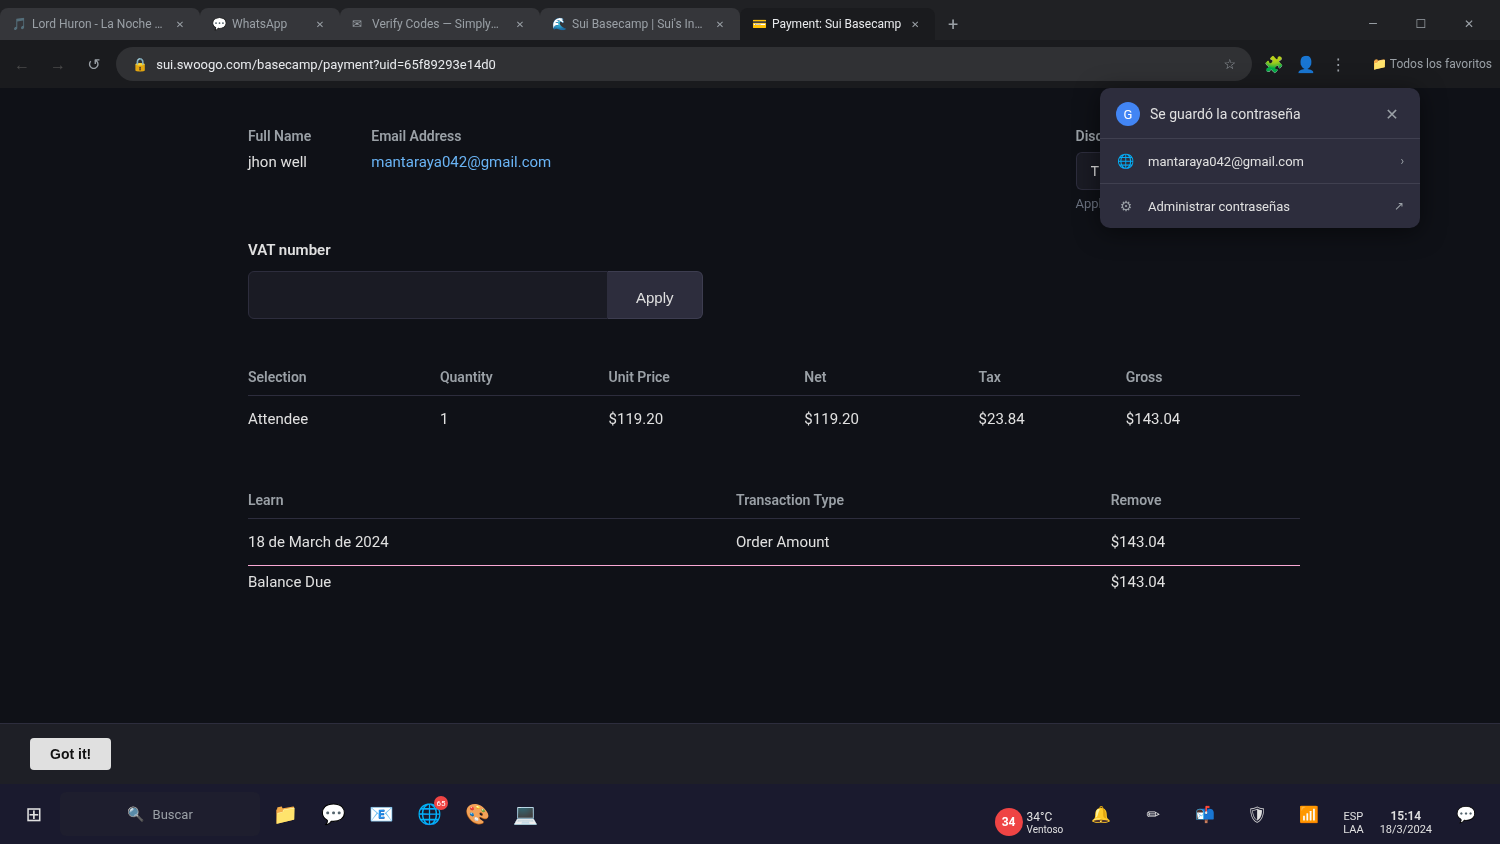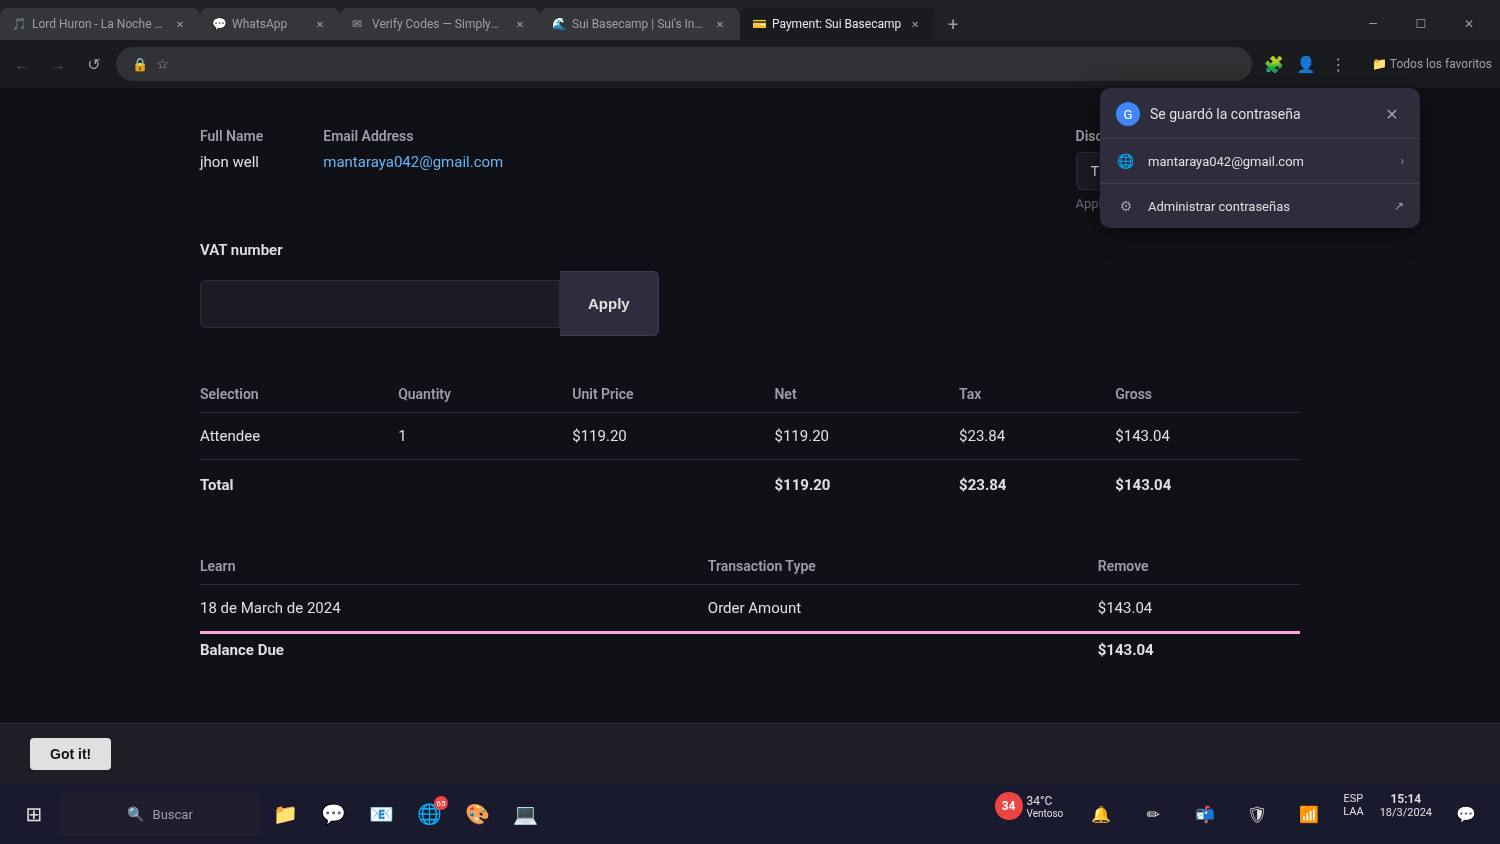--- a/index.html
+++ b/index.html
@@ -173,20 +173,21 @@
       cursor: pointer;
       border-radius: 50%;
     }
 
     
     .page-content {
       background: #0f1117;
       padding: 40px 200px;
       height: calc(844px - 88px - 60px);
       overflow-y: auto;
+      margin-left: 48px;
     }
 
     
     .user-info-row {
       display: flex;
       gap: 60px;
       margin-bottom: 30px;
     }
 
     .info-col label {
@@ -286,23 +287,23 @@
       outline: none;
     }
 
     .apply-btn {
       background: #2d2d3d;
       color: #e0e0e0;
       border: 1px solid #3d3d50;
       border-left: none;
       border-radius: 0 6px 6px 0;
       padding: 17px 28px;
-      height: 65px;
+      height: 48px;
       font-size: 15px;
-      font-weight: 700;
+      font-weight: 400;
       cursor: pointer;
     }
 
     
     .order-table {
       width: 100%;
       border-collapse: collapse;
       margin-bottom: 40px;
     }
 
@@ -343,22 +344,22 @@
       border-bottom: 1px solid #2d2d3d;
     }
 
     .transaction-table td {
       padding: 14px 0;
       font-size: 15px;
       color: #e0e0e0;
     }
 
     .transaction-table tr.balance-row td {
-      font-weight: 700;
-      border-top: 3px solid #f9a8d4;
+      font-weight: 400;
+      border-top: 1px solid #f9a8d4;
       padding-top: 7px;
     }
 
     
     .cookie-banner {
       position: fixed;
       bottom: 60px;
       left: 0;
       right: 0;
       background: #1e1f26;
@@ -517,21 +518,21 @@
       height: 14px;
       font-size: 8px;
       display: flex;
       align-items: center;
       justify-content: center;
     }
 
     .taskbar-right {
       margin-left: auto;
       display: flex;
-      align-items: flex-start;
+      align-items: flex-end;
       gap: 8px;
     }
 
     .taskbar-status-item {
       display: flex;
       flex-direction: column;
       align-items: center;
       font-size: 11px;
       color: #e0e0e0;
       cursor: pointer;
@@ -610,20 +611,21 @@
       <div class="win-btn close">✕</div>
     </div>
   </div>
 
   <div class="address-bar">
     <div class="nav-btn disabled">←</div>
     <div class="nav-btn disabled">→</div>
     <div class="nav-btn">↺</div>
     <div class="url-bar">
       <span style="color:#9aa0a6;font-size:13px;">🔒</span>
+      <span class="url-text">sui.swoogo.com/basecamp/payment?uid=65f89293e14d0</span>
       <div class="url-icons">
         <span class="url-icon">☆</span>
       </div>
     </div>
     <div class="toolbar-icons">
       <div class="toolbar-icon">🧩</div>
       <div class="toolbar-icon">👤</div>
       <div class="toolbar-icon">⋮</div>
     </div>
     <div style="margin-left:12px;font-size:12px;color:#9aa0a6;white-space:nowrap;">📁 Todos los favoritos</div>
@@ -673,28 +675,20 @@
         <th>Net</th>
         <th>Tax</th>
         <th>Gross</th>
       </tr>
     </thead>
     <tbody>
       <tr>
         <td>Attendee</td>
         <td>1</td>
         <td>$119.20</td>
-        <td>$119.20</td>
-        <td>$23.84</td>
-        <td>$143.04</td>
-      </tr>
-      <tr class="total-row">
-        <td>Total</td>
-        <td></td>
-        <td></td>
         <td>$119.20</td>
         <td>$23.84</td>
         <td>$143.04</td>
       </tr>
     </tbody>
   </table>
 
   <table class="transaction-table">
     <thead>
       <tr>

